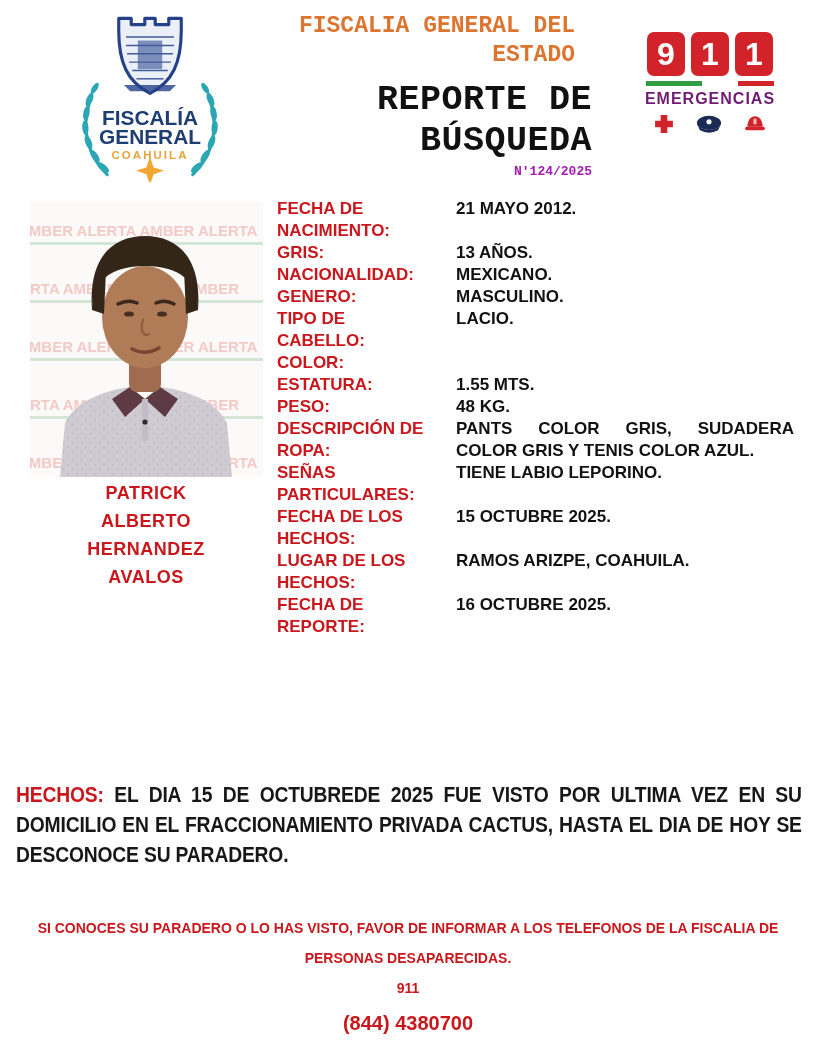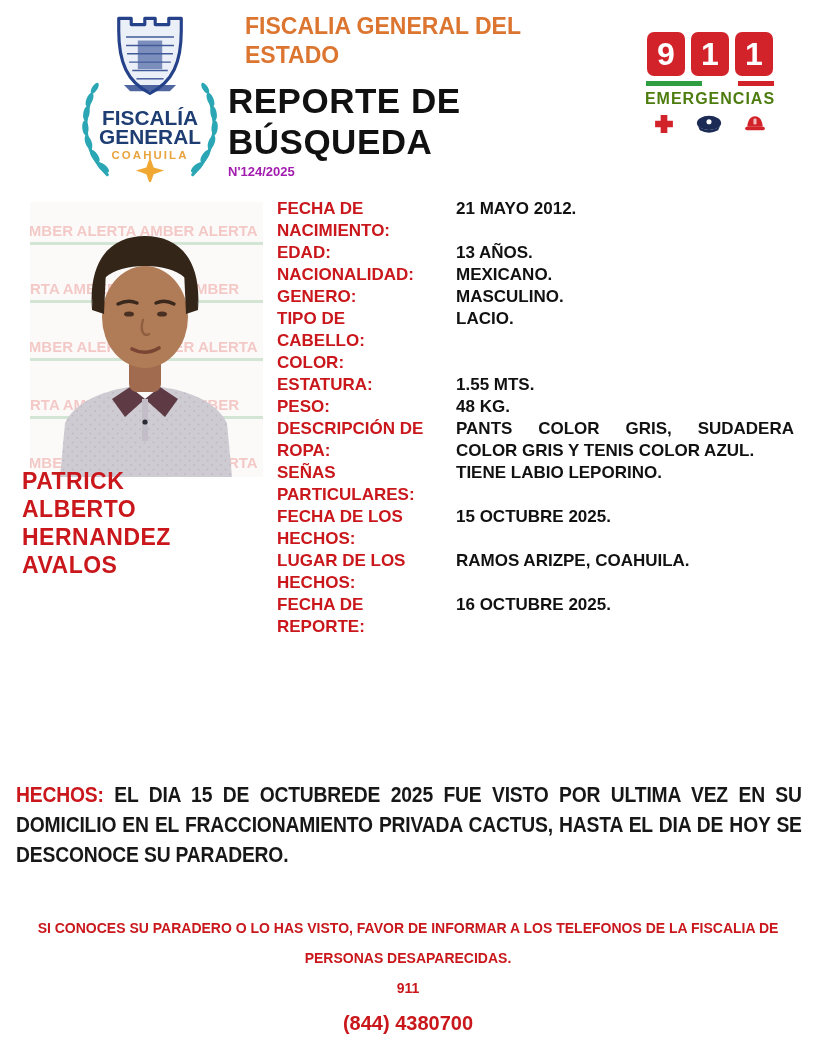--- a/index.html
+++ b/index.html
@@ -9,51 +9,51 @@
     position: relative;
     width: 816px;
     height: 1056px;
     margin: 0 auto;
     background: #ffffff;
     overflow: hidden;
   }
 
   
   .logo-fiscalia { position: absolute; left: 70px; top: 10px; width: 160px; height: 172px; }
-  .head-center { position: absolute; left: 228px; top: 12px; width: 364px; text-align: left; }
+  .head-center { position: absolute; left: 228px; top: 12px; width: 364px; text-align: right; font-family: Liberation Mono, monospace; }
   .agency {
     width: 330px; margin: 0 auto 10px auto;
     color: #DC7530; font-size: 23px; line-height: 29px; font-weight: bold;
   }
   .doc-title {
     color: #111111; font-size: 35px; line-height: 41px; font-weight: bold;
     letter-spacing: 0.5px;
   }
   .report-no { color: #a21caf; font-size: 13px; line-height: 17px; font-weight: bold; margin-top: 1px; }
 
   .e911 { position: absolute; left: 642px; top: 32px; width: 136px; text-align: center; }
   .e911-digits { display: flex; justify-content: center; gap: 6px; }
   .e911-digit {
     width: 38px; height: 44px; background: #D2232A; border-radius: 7px;
     color: #ffffff; font-size: 32px; line-height: 44px; font-weight: bold; text-align: center;
   }
   .e911-bars { display: flex; justify-content: space-between; margin-top: 5px; padding: 0 4px; }
   .bar-green { width: 56px; height: 5px; background: #2F9E41; }
   .bar-red   { width: 36px; height: 5px; background: #D2232A; }
   .e911-label {
-    margin-top: 4px; color: #4d7c0f; font-size: 16px; font-weight: bold; letter-spacing: 1px;
+    margin-top: 4px; color: #701a75; font-size: 16px; font-weight: bold; letter-spacing: 1px;
   }
   .e911-icons { display: flex; justify-content: space-between; align-items: center; margin-top: 6px; padding: 0 12px; }
 
   
   .photo-wrap { position: absolute; left: 30px; top: 202px; width: 233px; height: 275px; }
   .person-name {
-    position: absolute; left: 22px; top: 467px; width: 248px;
-    color: #C9171C; font-size: 23px; line-height: 28px; font-weight: bold;
-    letter-spacing: 0.5px;
+    position: absolute; left: 22px; top: 479px; width: 248px;
+    color: #C9171C; font-size: 18px; line-height: 28px; font-weight: bold;
+    text-align: center; letter-spacing: 0.5px;
   }
 
   
   .fields { position: absolute; left: 277px; top: 198px; width: 517px; }
   .frow { display: flex; align-items: flex-start; }
   .flabel {
     width: 179px; color: #C9171C; font-size: 17px; line-height: 22px;
     font-weight: bold; white-space: pre-line;
   }
   .fvalue {
@@ -201,21 +201,21 @@
     <div>AVALOS</div>
   </div>
 
   <div class="fields">
     <div class="frow">
       <div class="flabel">FECHA DE
 NACIMIENTO:</div>
       <div class="fvalue">21 MAYO 2012.</div>
     </div>
     <div class="frow">
-      <div class="flabel">EDAD:</div>
+      <div class="flabel">GRIS:</div>
       <div class="fvalue">13 AÑOS.</div>
     </div>
     <div class="frow">
       <div class="flabel">NACIONALIDAD:</div>
       <div class="fvalue">MEXICANO.</div>
     </div>
     <div class="frow">
       <div class="flabel">GENERO:</div>
       <div class="fvalue">MASCULINO.</div>
     </div>

